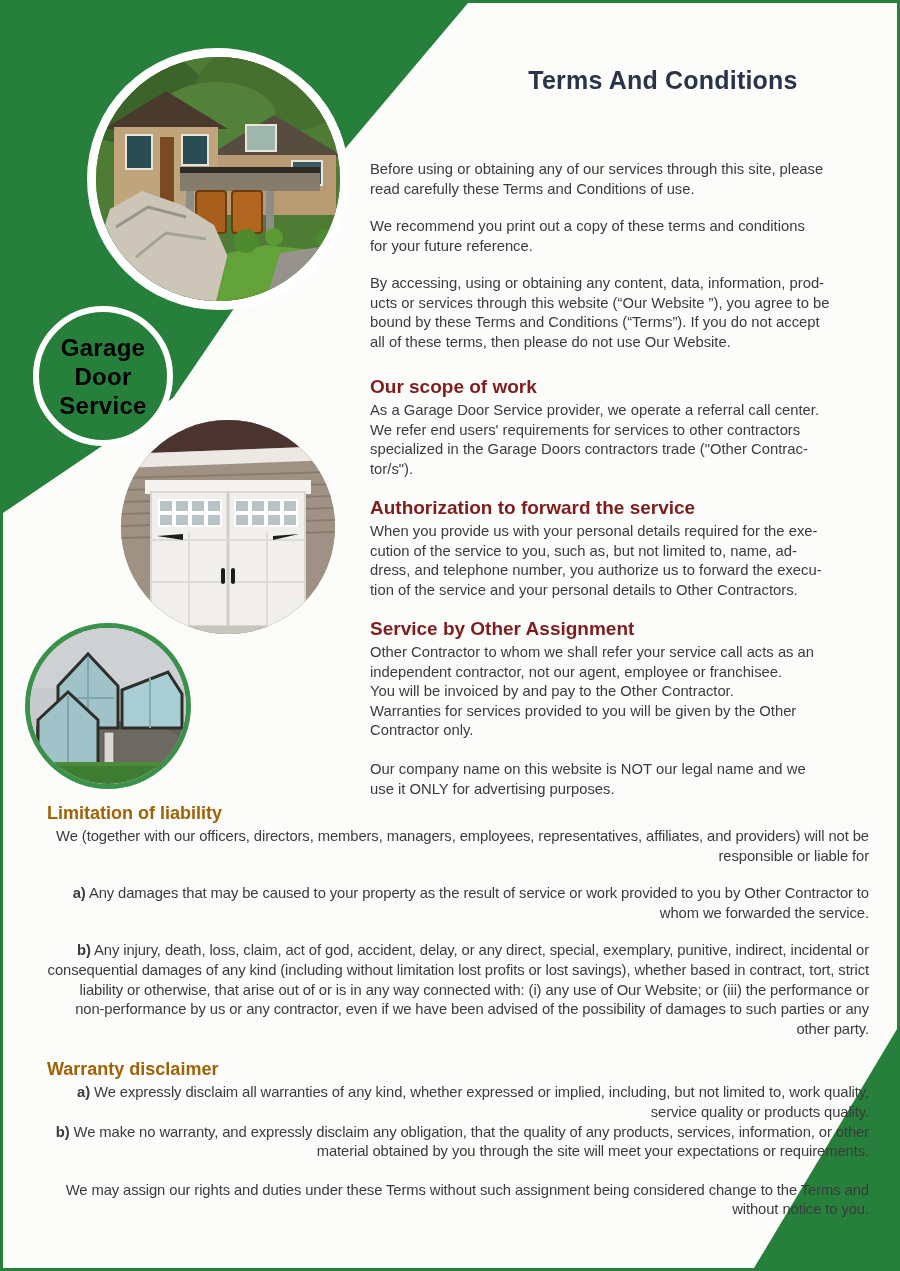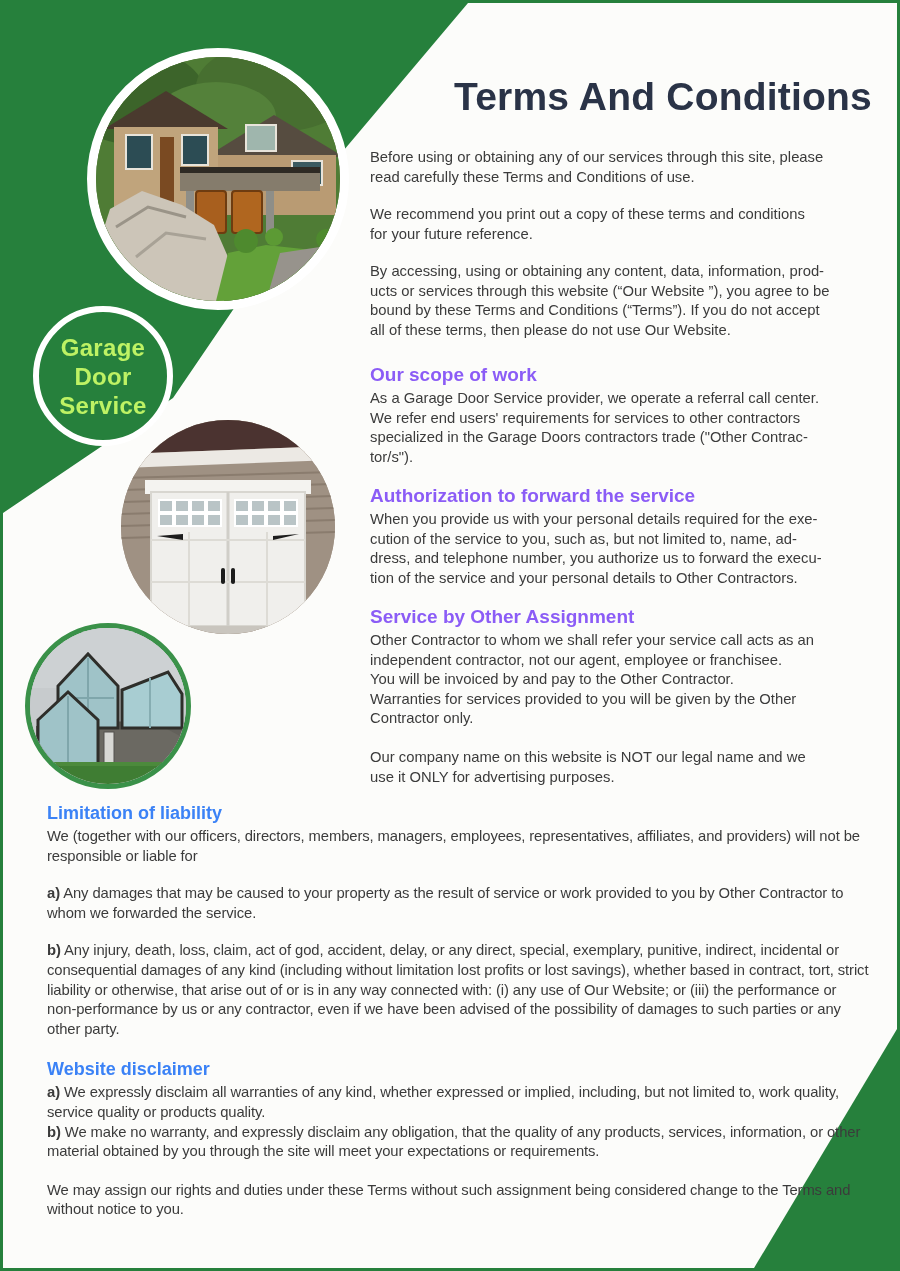--- a/index.html
+++ b/index.html
@@ -21,45 +21,45 @@
   }
   
   .circle{position:absolute; border-radius:50%; overflow:hidden; box-sizing:border-box;}
   .c-house{left:84px; top:45px; width:262px; height:262px; border:9px solid #ffffff; background:#4f7c35;}
   .c-garage{left:118px; top:417px; width:214px; height:214px; background:#9f9183;}
   .c-building{left:22px; top:620px; width:166px; height:166px; border:5px solid #3a9149; background:#c7cbcd;}
   .c-badge{
     left:30px; top:303px; width:140px; height:140px; border:6px solid #ffffff;
     background:#26803c; display:flex; flex-direction:column; align-items:center; justify-content:center;
   }
-  .badge-line{color:#bef264; font-weight:700; font-size:24px; line-height:29px; letter-spacing:.3px;}
+  .badge-line{color:#000000; font-weight:700; font-size:24px; line-height:29px; letter-spacing:.3px;}
   .circle svg{display:block; width:100%; height:100%;}
   
   .title{
     position:absolute; left:430px; top:46px; width:460px; text-align:center;
-    font-size:39px; font-weight:700; color:#2a3347; letter-spacing:.2px;
+    font-size:25px; font-weight:700; color:#2a3347; letter-spacing:.2px;
   }
   
   .col-right{
-    position:absolute; left:367px; top:145px; width:507px;
+    position:absolute; left:367px; top:157px; width:507px;
     color:#3b3b3b; font-size:14.8px; line-height:19.5px;
   }
   .col-right p.para{margin:0 0 18px 0; white-space:pre-line;}
   .rsec{margin-bottom:18px;}
   .rsec.first{margin-top:24px;}
-  .rsec h3{margin:16px 0 3px 0; font-size:19px; line-height:22px; color:#8b5cf6; font-weight:700;}
+  .rsec h3{margin:16px 0 3px 0; font-size:19px; line-height:22px; color:#7f1d1d; font-weight:700;}
   .rsec .body{white-space:pre-line;}
   
   .full{
     position:absolute; left:44px; top:799px; width:822px;
     color:#3b3b3b; font-size:14.8px; line-height:19.6px; letter-spacing:-0.1px;
   }
   .fsec{margin-bottom:19px;}
-  .fsec h3{margin:0 0 3px 0; font-size:18px; line-height:22px; color:#3b82f6; font-weight:700; letter-spacing:0;}
-  .fsec p{margin:0;}
+  .fsec h3{margin:0 0 3px 0; font-size:18px; line-height:22px; color:#a16207; font-weight:700; letter-spacing:0;}
+  .fsec p{margin:0;text-align:right;}
   .fsec p.spaced{margin-top:18px;}
   .item-label{font-weight:700;}
 </style>
 </head>
 <body>
 
 <div class="page">
 
   <div class="green-topleft"></div>
   <div class="green-botright"></div>
@@ -229,21 +229,21 @@
   <div class="full">
 
     <div class="fsec">
       <h3>Limitation of liability</h3>
       <p>We (together with our officers, directors, members, managers, employees, representatives, affiliates, and providers) will not be responsible or liable for</p>
       <p class="spaced"><span class="item-label">a)</span> <span>Any damages that may be caused to your property as the result of service or work provided to you by Other Contractor to whom we forwarded the service.</span></p>
       <p class="spaced"><span class="item-label">b)</span> <span>Any injury, death, loss, claim, act of god, accident, delay, or any direct, special, exemplary, punitive, indirect, incidental or consequential damages of any kind (including without limitation lost profits or lost savings), whether based in contract, tort, strict liability or otherwise, that arise out of or is in any way connected with: (i) any use of Our Website; or (iii) the performance or non-performance by us or any contractor, even if we have been advised of the possibility of damages to such parties or any other party.</span></p>
     </div>
 
     <div class="fsec">
-      <h3>Website disclaimer</h3>
+      <h3>Warranty disclaimer</h3>
       <p><span class="item-label">a)</span> <span>We expressly disclaim all warranties of any kind, whether expressed or implied, including, but not limited to, work quality, service quality or products quality.</span></p>
       <p><span class="item-label">b)</span> <span>We make no warranty, and expressly disclaim any obligation, that the quality of any products, services, information, or other material obtained by you through the site will meet your expectations or requirements.</span></p>
     </div>
 
     <div class="fsec">
       <p>We may assign our rights and duties under these Terms without such assignment being considered change to the Terms and without notice to you.</p>
     </div>
 
   </div>
 </div>

